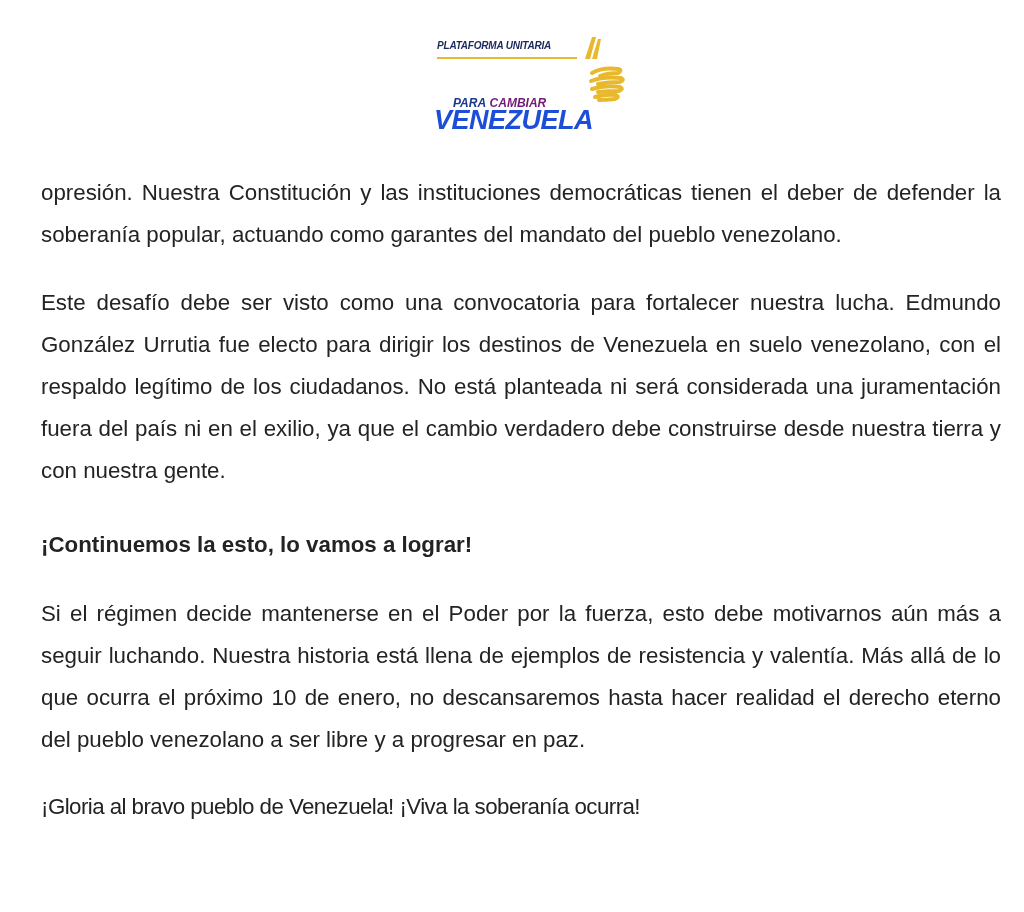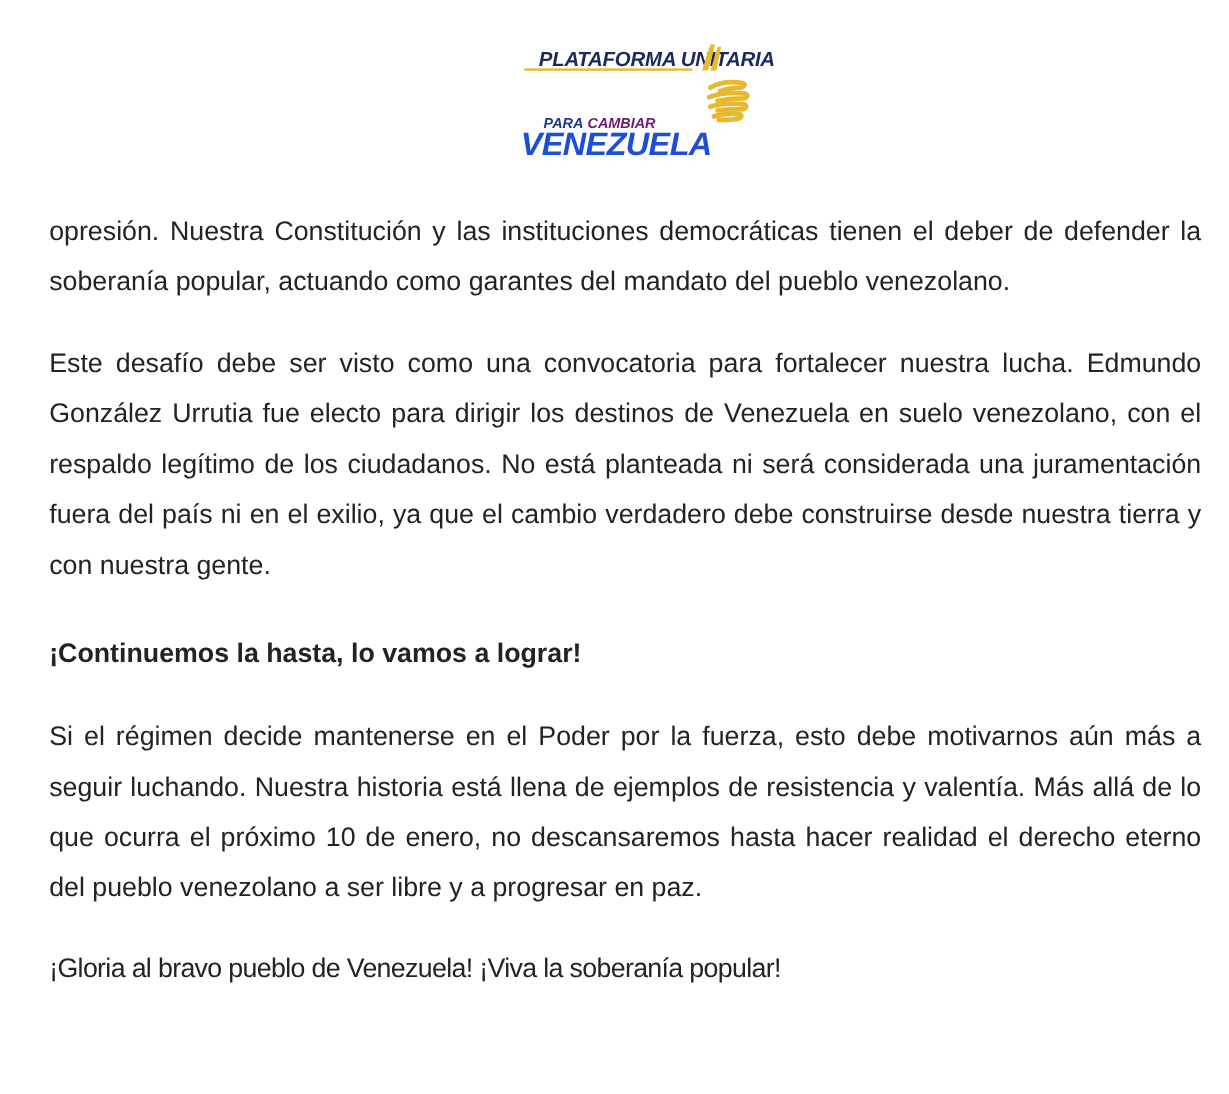--- a/index.html
+++ b/index.html
@@ -17,23 +17,23 @@
     }
     .logo {
       position: absolute;
       left: 433px;
       top: 35px;
       width: 200px;
       height: 105px;
     }
     .logo .plataforma {
       position: absolute;
-      left: 16px;
+      left: 4px;
       top: 5px;
-      font-size: 17px;
+      font-size: 10px;
       font-weight: bold;
       font-style: italic;
       color: #1b2a5c;
       letter-spacing: -0.2px;
       white-space: nowrap;
     }
     .logo .underline {
       position: absolute;
       left: 4px;
       top: 22px;
@@ -146,16 +146,16 @@
   <div class="para-cambiar">
     <span class="para">PARA</span>
     <span class="cambiar">CAMBIAR</span>
   </div>
   <span class="venezuela">VENEZUELA</span>
 </div>
 
 <div class="content">
   <p class="p1">opresión. Nuestra Constitución y las instituciones democráticas tienen el deber de defender la soberanía popular, actuando como garantes del mandato del pueblo venezolano.</p>
   <p class="p2">Este desafío debe ser visto como una convocatoria para fortalecer nuestra lucha. Edmundo González Urrutia fue electo para dirigir los destinos de Venezuela en suelo venezolano, con el respaldo legítimo de los ciudadanos. No está planteada ni será considerada una juramentación fuera del país ni en el exilio, ya que el cambio verdadero debe construirse desde nuestra tierra y con nuestra gente.</p>
-  <p class="heading">¡Continuemos la hasta, lo vamos a lograr!</p>
+  <p class="heading">¡Continuemos la esto, lo vamos a lograr!</p>
   <p class="p3">Si el régimen decide mantenerse en el Poder por la fuerza, esto debe motivarnos aún más a seguir luchando. Nuestra historia está llena de ejemplos de resistencia y valentía. Más allá de lo que ocurra el próximo 10 de enero, no descansaremos hasta hacer realidad el derecho eterno del pueblo venezolano a ser libre y a progresar en paz.</p>
-  <p class="gloria">¡Gloria al bravo pueblo de Venezuela! ¡Viva la soberanía popular!</p>
+  <p class="gloria">¡Gloria al bravo pueblo de Venezuela! ¡Viva la soberanía ocurra!</p>
 </div>
 
 </body></html>

